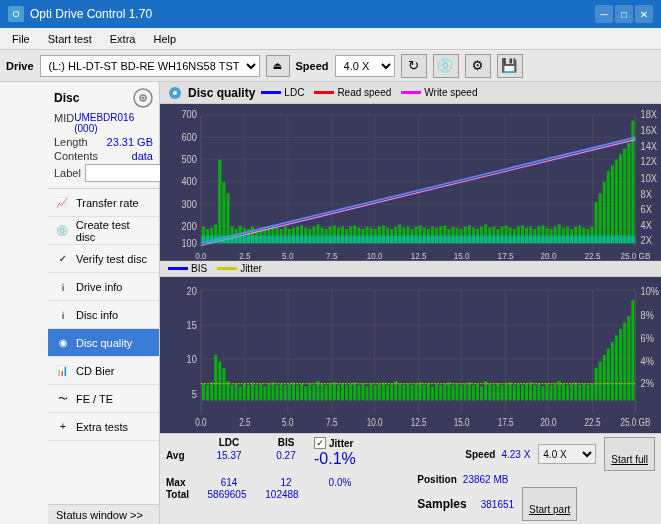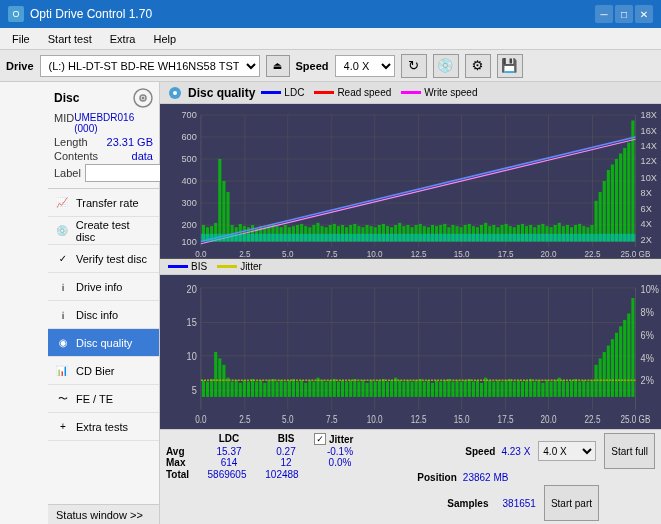--- a/index.html
+++ b/index.html
@@ -236,27 +236,28 @@
       background: #e8e8e8;
       border-top: 1px solid #ccc;
       padding: 3px 6px;
     }
 
     .jitter-checkbox {
       width: 12px; height: 12px; border: 1px solid #888; background: white;
       display: flex; align-items: center; justify-content: center; font-size: 9px;
     }
     .start-btn {
-      height: 36px;
+      height: 20px;
       background: #e0e0e0;
       border: 1px solid #999;
       cursor: pointer;
       font-size: 10px;
-      padding: 0 6px;
+      padding: 16px 6px;
       white-space: nowrap;
+      text-decoration: underline;
     }
   </style>
 </head>
 <body>
 
 <div class="title-bar">
   <div class="title-bar-left">
     <div class="title-bar-icon">O</div>
     <span>Opti Drive Control 1.70</span>
   </div>
@@ -742,25 +743,25 @@
         <div style="flex:1;">
           <div style="display:flex; gap:2px; margin-bottom:1px;">
             <div style="width:32px;"></div>
             <div style="width:58px; text-align:center; font-weight:bold; font-size:10px;">LDC</div>
             <div style="width:52px; text-align:center; font-weight:bold; font-size:10px;">BIS</div>
             <div style="display:flex; align-items:center; gap:3px;">
               <div class="jitter-checkbox">✓</div>
               <div style="font-weight:bold; font-size:10px;">Jitter</div>
             </div>
           </div>
-          <div style="display:flex; gap:2px; margin-bottom:0;">
+          <div style="display:flex; gap:2px; margin-bottom:9px;">
             <div style="width:32px; font-size:10px; font-weight:bold;">Avg</div>
             <div style="width:58px; text-align:center; color:#0000cc; font-size:10px;">15.37</div>
             <div style="width:52px; text-align:center; color:#0000cc; font-size:10px;">0.27</div>
-            <div style="width:52px; text-align:center; color:#0000cc; font-size:10px;">-0.1%</div>
+            <div style="width:52px; color:#0000cc; font-size:16px;">-0.1%</div>
           </div>
           <div style="display:flex; gap:2px; margin-bottom:1px;">
             <div style="width:32px; font-size:10px; font-weight:bold;">Max</div>
             <div style="width:58px; text-align:center; color:#0000cc; font-size:10px;">614</div>
             <div style="width:52px; text-align:center; color:#0000cc; font-size:10px;">12</div>
             <div style="width:52px; text-align:center; color:#0000cc; font-size:10px;">0.0%</div>
           </div>
           <div style="display:flex; gap:0;">
             <div style="width:32px; font-size:10px; font-weight:bold;">Total</div>
             <div style="width:58px; text-align:center; color:#0000cc; font-size:10px;">5869605</div>
@@ -780,21 +781,21 @@
             <button class="start-btn">Start full</button>
           </div>
           <div style="display:flex; gap:8px; align-items:center;">
             <div>
               <span style="font-size:10px; font-weight:bold;">Position</span>
               <span style="color:#0000cc; font-size:10px; margin-left:3px;">23862 MB</span>
             </div>
           </div>
           <div style="display:flex; gap:8px; align-items:center;">
             <div>
-              <span style="font-size:10px; font-weight:bold;margin-left:30px;">Samples</span>
+              <span style="font-size:12px; font-weight:bold;">Samples</span>
               <span style="color:#0000cc; font-size:10px; margin-left:11px;">381651</span>
             </div>
             <button class="start-btn">Start part</button>
           </div>
         </div>
       </div>
     </div>
   </div>
 </div>
 

